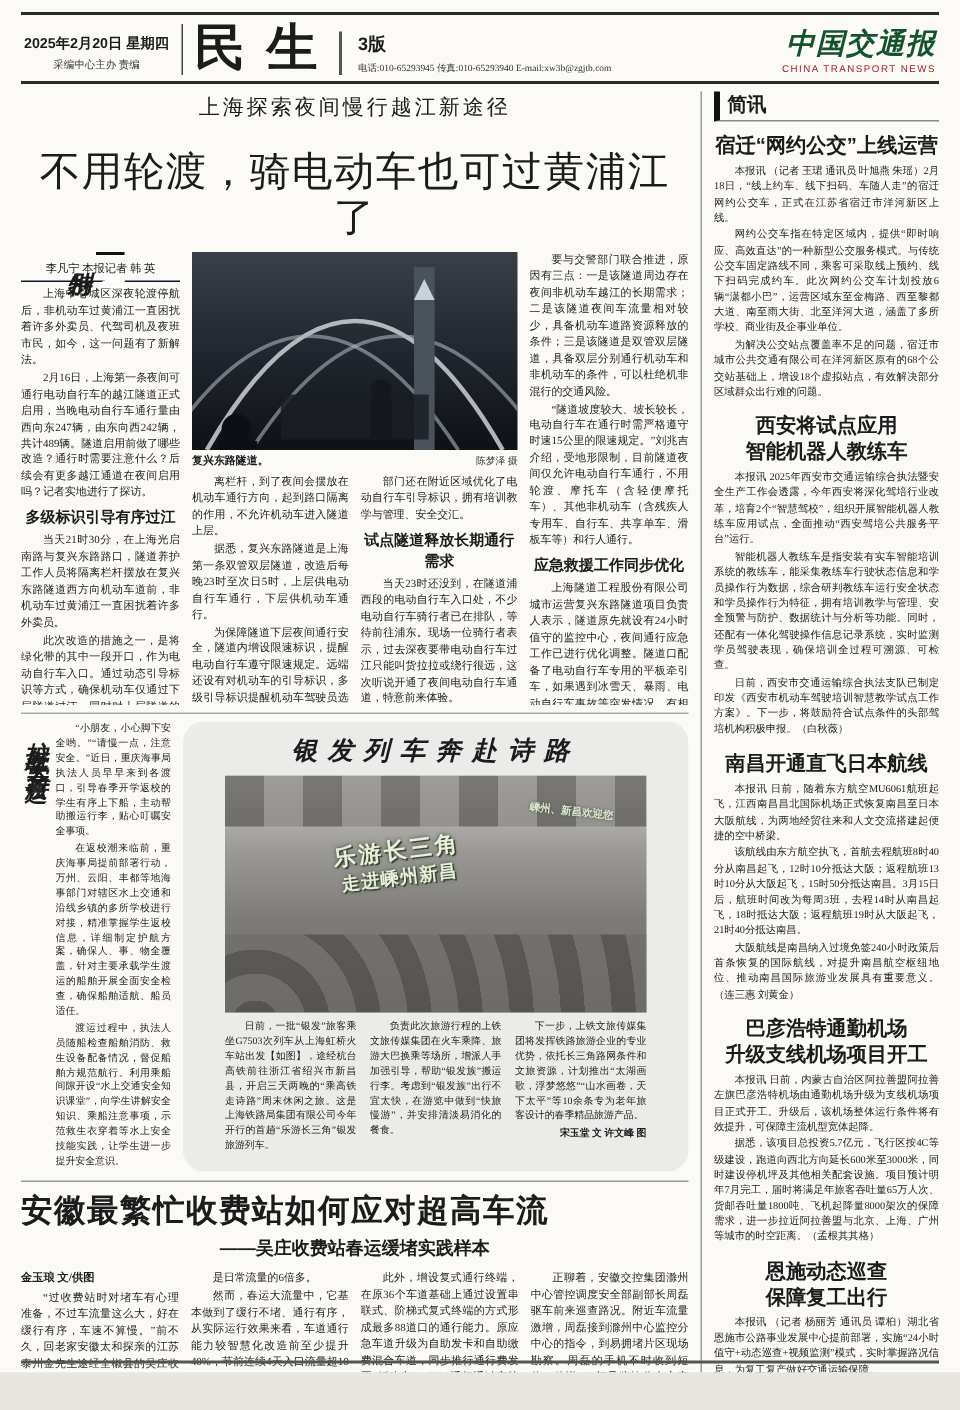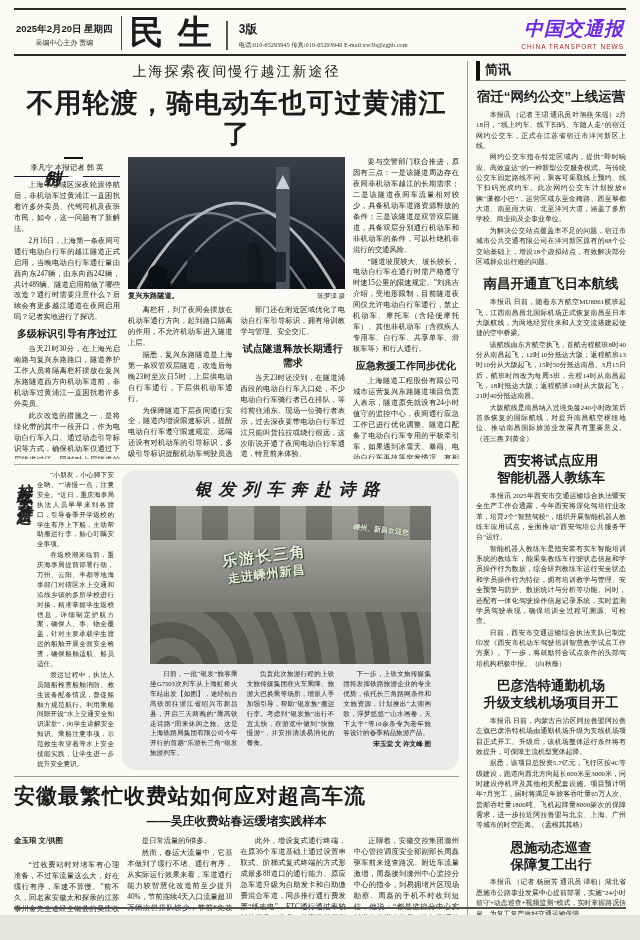--- a/index.html
+++ b/index.html
@@ -12,36 +12,36 @@
   .date-block{text-align:center;padding-bottom:2px;}
   .date{font-size:9.5px;font-weight:bold;font-family:"Liberation Sans",sans-serif;}
   .dept{font-size:7px;color:#333;margin-top:2px;}
   .vbar{width:1px;align-self:stretch;background:#444;}
   .section-title{font-size:34px;font-weight:bold;letter-spacing:14px;line-height:1;
                  font-family:"Liberation Serif",serif;}
   .page-info{border-left:2px solid #555;padding-left:11px;margin-left:-8px;}
   .page-no{font-size:12px;font-weight:bold;font-family:"Liberation Sans",sans-serif;}
   .contact{font-size:6.3px;color:#333;margin-top:3px;}
   .brand{margin-left:auto;text-align:right;}
-  .brand-cn{font-size:19px;font-weight:bold;color:#6d28d9;font-family:"DejaVu Serif",serif;
+  .brand-cn{font-size:19px;font-weight:bold;color:#14532d;font-family:"DejaVu Serif",serif;
             font-style:italic;letter-spacing:1px;}
   .brand-en{font-size:6.5px;color:#a8222a;letter-spacing:1px;margin-top:1px;
             font-family:"Liberation Sans",sans-serif;}
   .header-rule{border-top:2.5px solid #2a2a2a;margin-bottom:5px;}
   
   .content{display:flex;align-items:stretch;}
   .main{flex:1;min-width:0;padding-right:8px;}
   .sidebar{width:150px;border-left:1px solid #9a9a9a;padding-left:8px;box-sizing:content-box;}
   
   .para{font-size:7.3px;line-height:1.5;text-align:justify;text-indent:2em;margin:0 0 1px;}
   .sub-hd{font-size:10px;font-weight:bold;text-align:center;margin:4px 0 3px;
           font-family:"Liberation Sans",sans-serif;}
   
   .kicker{font-size:14px;text-align:center;letter-spacing:2px;margin-top:2px;}
-  .headline{font-size:27px;font-weight:bold;text-align:center;letter-spacing:1px;margin:7px 0 7px;
+  .headline{font-size:27px;font-weight:normal;text-align:center;letter-spacing:1px;margin:18px 0 7px;
             font-family:"Liberation Sans",sans-serif;line-height:1.15;}
   .ts-body{display:grid;grid-template-columns:106px 1fr 106px;gap:8px;height:302px;overflow:hidden;}
   .badge{display:flex;gap:3px;margin:0 auto 4px;width:46px;}
   .badge-col{writing-mode:vertical-rl;font-size:16px;font-weight:bold;font-family:"DejaVu Serif",serif;
              font-style:italic;line-height:1.05;}
   .badge-col.inv{background:#111;color:#fff;padding:1px 1px;}
   .byline{font-size:7.5px;text-align:center;border-bottom:1px solid #0f172a;padding-bottom:3px;margin-bottom:3px;}
   .tunnel-photo{position:relative;height:132px;background:linear-gradient(180deg,#3a4048 0%,#20242c 55%,#0e1116 100%);overflow:hidden;}
   .tunnel-photo svg{position:absolute;inset:0;width:100%;height:100%;}
   .cap-row{display:flex;justify-content:space-between;align-items:baseline;margin:2px 0 4px;}
@@ -77,21 +77,21 @@
   .feature-caps{display:grid;grid-template-columns:1fr 1fr 1fr;gap:9px;margin-top:5px;}
   .feature-caps .para{font-size:6.6px;}
   .feature-credit{text-align:right;font-size:6.6px;font-weight:bold;margin-top:2px;}
   
   .toll-story{border-top:1px solid #999;margin-top:6px;padding-top:5px;}
   .toll-headline{font-size:21px;font-weight:bold;text-align:left;letter-spacing:1px;margin:0;
                  font-family:"Liberation Sans",sans-serif;}
   .toll-sub{font-size:12px;font-weight:bold;text-align:center;margin:3px 0 6px;
             font-family:"Liberation Sans",sans-serif;}
   .toll-body{display:grid;grid-template-columns:repeat(4,1fr);gap:8px;height:196px;overflow:hidden;}
-  .toll-byline{font-size:7.5px;font-weight:bold;margin-bottom:14px;}
+  .toll-byline{font-size:7.5px;font-weight:bold;margin-bottom:3px;}
   .sub-hd.two{white-space:pre-line;line-height:1.35;font-size:9px;}
   
   .briefs-header{font-size:13px;font-weight:bold;border-left:4px solid #111;padding:0 0 1px 5px;
                  border-bottom:1px solid #888;margin-bottom:8px;font-family:"Liberation Sans",sans-serif;}
   .brief{margin-bottom:9px;}
   .brief-title{font-size:13.5px;font-weight:bold;text-align:center;margin:2px 0 4px;white-space:pre-line;
                line-height:1.25;font-family:"Liberation Sans",sans-serif;}
   .brief .para{font-size:6.9px;}
   .bottom-rule{position:absolute;left:14px;right:14px;bottom:6px;border-top:2px solid #555;}
 </style>
@@ -174,21 +174,21 @@
                 <h3 class="sub-hd">试点隧道释放长期通行需求</h3>
                 <div>
                     <p class="para">当天23时还没到，在隧道浦西段的电动自行车入口处，不少电动自行车骑行者已在排队，等待前往浦东。现场一位骑行者表示，过去深夜要带电动自行车过江只能叫货拉拉或绕行很远，这次听说开通了夜间电动自行车通道，特意前来体验。</p>
                   </div>
               </div>
             </div>
           </div>
           <div>
             <div>
                 <p class="para">要与交警部门联合推进，原因有三点：一是该隧道周边存在夜间非机动车越江的长期需求；二是该隧道夜间车流量相对较少，具备机动车道路资源释放的条件；三是该隧道是双管双层隧道，具备双层分别通行机动车和非机动车的条件，可以杜绝机非混行的交通风险。</p>
-                <p class="para">“隧道坡度较大、坡长较长，电动自行车在通行时需严格遵守时速15公里的限速规定。”刘兆吉介绍，受地形限制，目前隧道夜间仅允许电动自行车通行，禁止机动车、摩托车（含轻便摩托车）、其他非机动车（含残疾人专用车、自行车、共享单车、滑板车等）和行人通行。</p>
+                <p class="para">“隧道坡度较大、坡长较长，电动自行车在通行时需严格遵守时速15公里的限速规定。”刘兆吉介绍，受地形限制，目前隧道夜间仅允许电动自行车通行，不用轮渡、摩托车（含轻便摩托车）、其他非机动车（含残疾人专用车、自行车、共享单车、滑板车等）和行人通行。</p>
               </div>
             <h3 class="sub-hd">应急救援工作同步优化</h3>
             <div>
                 <p class="para">上海隧道工程股份有限公司城市运营复兴东路隧道项目负责人表示，隧道原先就设有24小时值守的监控中心，夜间通行应急工作已进行优化调整。隧道口配备了电动自行车专用的平板牵引车，如果遇到冰雪天、暴雨、电动自行车事故等突发情况，有相应的应急预案和应急保障人员第一时间处理。</p>
               </div>
           </div>
         </div>
       </section>
 
       <div class="hr-thin"></div>
@@ -268,37 +268,37 @@
 
       <div class="brief">
         <h3 class="brief-title">宿迁“网约公交”上线运营</h3>
         <div>
             <p class="para">本报讯 （记者 王珺 通讯员 叶旭燕 朱瑶）2月18日，“线上约车、线下扫码、车随人走”的宿迁网约公交车，正式在江苏省宿迁市洋河新区上线。</p>
             <p class="para">网约公交车指在特定区域内，提供“即时响应、高效直达”的一种新型公交服务模式。与传统公交车固定路线不同，乘客可采取线上预约、线下扫码完成约车。此次网约公交车计划投放6辆“潇都小巴”，运营区域东至金梅路、西至黎都大道、南至雨大街、北至洋河大道，涵盖了多所学校、商业街及企事业单位。</p>
             <p class="para">为解决公交站点覆盖率不足的问题，宿迁市城市公共交通有限公司在洋河新区原有的68个公交站基础上，增设18个虚拟站点，有效解决部分区域群众出行难的问题。</p>
           </div>
       </div>
       <div class="brief">
+        <h3 class="brief-title">西安将试点应用
+智能机器人教练车</h3>
+        <div>
+            <p class="para">本报讯 2025年西安市交通运输综合执法暨安全生产工作会透露，今年西安将深化驾培行业改革，培育2个“智慧驾校”，组织开展智能机器人教练车应用试点，全面推动“西安驾培公共服务平台”运行。</p>
+            <p class="para">智能机器人教练车是指安装有实车智能培训系统的教练车，能采集教练车行驶状态信息和学员操作行为数据，综合研判教练车运行安全状态和学员操作行为特征，拥有培训教学与管理、安全预警与防护、数据统计与分析等功能。同时，还配有一体化驾驶操作信息记录系统，实时监测学员驾驶表现，确保培训全过程可溯源、可检查。</p>
+            <p class="para">日前，西安市交通运输综合执法支队已制定印发《西安市机动车驾驶培训智慧教学试点工作方案》。下一步，将鼓励符合试点条件的头部驾培机构积极申报。（白秋薇）</p>
+          </div>
+      </div>
+      <div class="brief">
         <h3 class="brief-title">南昌开通直飞日本航线</h3>
         <div>
             <p class="para">本报讯 日前，随着东方航空MU6061航班起飞，江西南昌昌北国际机场正式恢复南昌至日本大阪航线，为两地经贸往来和人文交流搭建起便捷的空中桥梁。</p>
             <p class="para">该航线由东方航空执飞，首航去程航班8时40分从南昌起飞，12时10分抵达大阪；返程航班13时10分从大阪起飞，15时50分抵达南昌。3月15日后，航班时间改为每周3班，去程14时从南昌起飞，18时抵达大阪；返程航班19时从大阪起飞，21时40分抵达南昌。</p>
             <p class="para">大阪航线是南昌纳入过境免签240小时政策后首条恢复的国际航线，对提升南昌航空枢纽地位、推动南昌国际旅游业发展具有重要意义。（连三惠 刘黄金）</p>
           </div>
       </div>
       <div class="brief">
-        <h3 class="brief-title">西安将试点应用
-智能机器人教练车</h3>
-        <div>
-            <p class="para">本报讯 2025年西安市交通运输综合执法暨安全生产工作会透露，今年西安将深化驾培行业改革，培育2个“智慧驾校”，组织开展智能机器人教练车应用试点，全面推动“西安驾培公共服务平台”运行。</p>
-            <p class="para">智能机器人教练车是指安装有实车智能培训系统的教练车，能采集教练车行驶状态信息和学员操作行为数据，综合研判教练车运行安全状态和学员操作行为特征，拥有培训教学与管理、安全预警与防护、数据统计与分析等功能。同时，还配有一体化驾驶操作信息记录系统，实时监测学员驾驶表现，确保培训全过程可溯源、可检查。</p>
-            <p class="para">日前，西安市交通运输综合执法支队已制定印发《西安市机动车驾驶培训智慧教学试点工作方案》。下一步，将鼓励符合试点条件的头部驾培机构积极申报。（白秋薇）</p>
-          </div>
-      </div>
-      <div class="brief">
         <h3 class="brief-title">巴彦浩特通勤机场
 升级支线机场项目开工</h3>
         <div>
             <p class="para">本报讯 日前，内蒙古自治区阿拉善盟阿拉善左旗巴彦浩特机场由通勤机场升级为支线机场项目正式开工。升级后，该机场整体运行条件将有效提升，可保障主流机型宽体起降。</p>
             <p class="para">据悉，该项目总投资5.7亿元，飞行区按4C等级建设，跑道向西北方向延长600米至3000米，同时建设停机坪及其他相关配套设施。项目预计明年7月完工，届时将满足年旅客吞吐量65万人次、货邮吞吐量1800吨、飞机起降量8000架次的保障需求，进一步拉近阿拉善盟与北京、上海、广州等城市的时空距离。（孟根其其格）</p>
           </div>
       </div>
       <div class="brief">
         <h3 class="brief-title">恩施动态巡查
 保障复工出行</h3>

